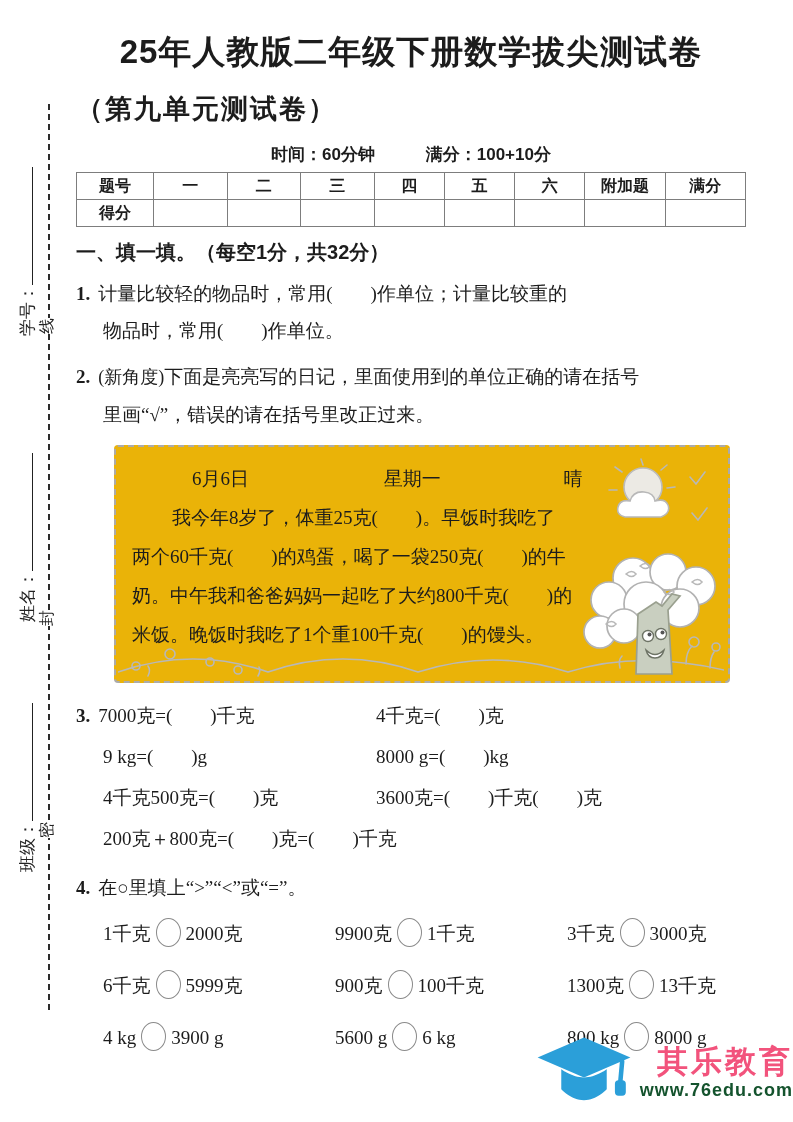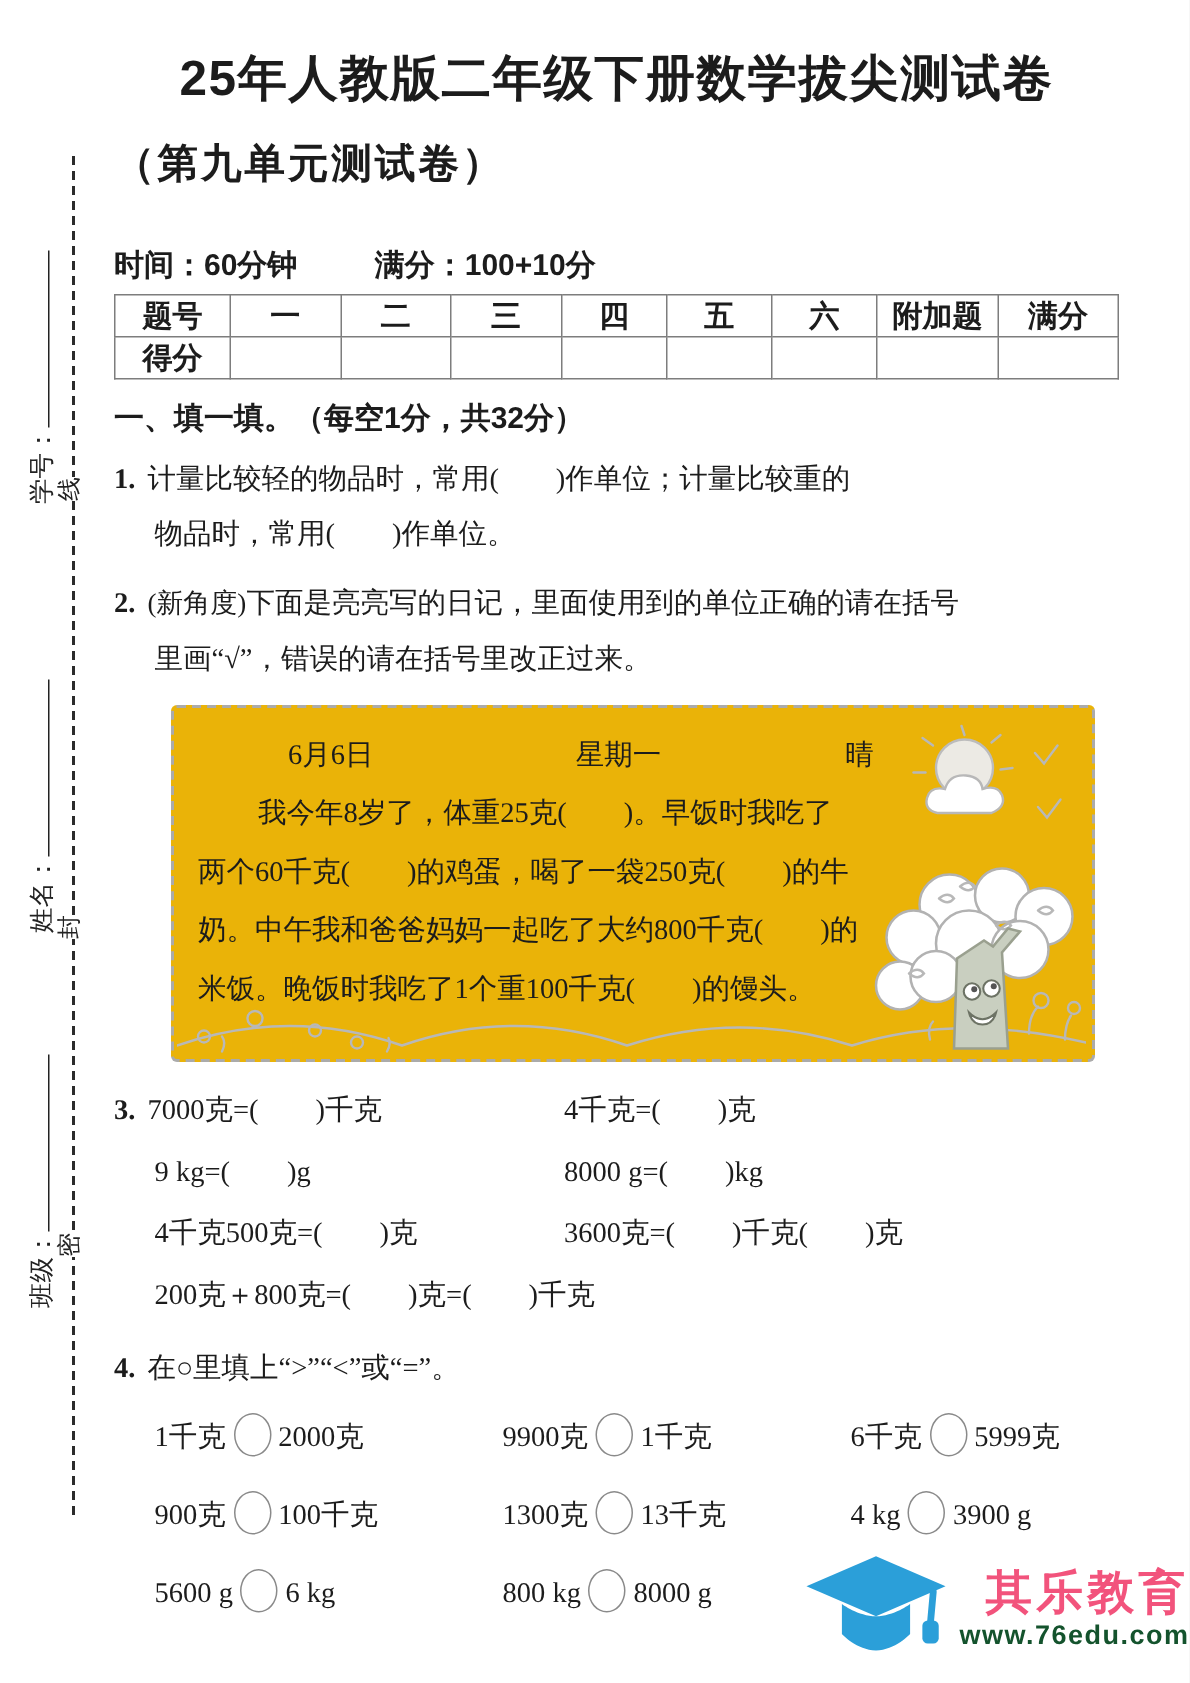--- a/index.html
+++ b/index.html
@@ -11,25 +11,25 @@
               transform:rotate(-90deg);font-size:17px;color:#222;}
   .seal-blank{display:inline-block;width:118px;border-bottom:1.5px solid #222;height:14px;vertical-align:baseline;}
   .seal-char{position:absolute;left:39px;background:#fff;font-size:16px;color:#222;
              transform:rotate(-90deg);padding:1px 0;line-height:18px;}
   
   .main{position:absolute;left:76px;top:0;width:670px;}
   .title{margin:30px 0 16px 0;text-align:center;font-family:"Liberation Sans","DejaVu Sans",sans-serif;
          font-weight:bold;font-size:33px;letter-spacing:1px;}
   .subtitle{margin:8px 0 0 0;font-family:"Liberation Sans","DejaVu Sans",sans-serif;
             font-weight:bold;font-size:27px;letter-spacing:2px;}
-  .info-line{margin-top:36px;text-align:left;font-family:"Liberation Sans","DejaVu Sans",sans-serif;
-             font-weight:bold;font-size:20px;}
+  .info-line{margin-top:16px;text-align:center;font-family:"Liberation Sans","DejaVu Sans",sans-serif;
+             font-weight:bold;font-size:17px;}
   .info-line span+span{margin-left:46px;}
   table.score{width:100%;border-collapse:collapse;margin-top:6px;
-              font-family:"Liberation Sans","DejaVu Sans",sans-serif;font-weight:bold;font-size:20px;}
+              font-family:"Liberation Sans","DejaVu Sans",sans-serif;font-weight:bold;font-size:16px;}
   table.score td{border:1px solid #7d7d7d;height:26px;text-align:center;padding:0;}
   .sec-heading{margin-top:12px;font-family:"Liberation Sans","DejaVu Sans",sans-serif;
                font-weight:bold;font-size:20px;}
   .question{margin-top:9px;font-size:19px;line-height:37px;}
   .qnum{font-weight:bold;font-size:19px;margin-right:8px;}
   .qcont{padding-left:27px;}
   .angle{font-size:18px;}
   
   .diary{position:relative;margin:12px 0 0 38px;width:616px;height:238px;
          border:2px dashed #ababab;border-radius:4px;box-sizing:border-box;
@@ -208,20 +208,21 @@
         <div>3600克=(　　)千克(　　)克</div>
         <div class="q3-span" style="padding-left:27px;">200克＋800克=(　　)克=(　　)千克</div>
       </div>
     </div>
 
     <div class="question" style="margin-top:10px;">
       <div><span class="qnum">4.</span><span>在○里填上“&gt;”“&lt;”或“=”。</span></div>
       <div class="q4-grid">
         <div><span>1千克</span><span class="circle"></span><span>2000克</span></div>
         <div><span>9900克</span><span class="circle"></span><span>1千克</span></div>
+        <div><span>3千克</span><span class="circle"></span><span>3000克</span></div>
         <div><span>6千克</span><span class="circle"></span><span>5999克</span></div>
         <div><span>900克</span><span class="circle"></span><span>100千克</span></div>
         <div><span>1300克</span><span class="circle"></span><span>13千克</span></div>
         <div><span>4 kg</span><span class="circle"></span><span>3900 g</span></div>
         <div><span>5600 g</span><span class="circle"></span><span>6 kg</span></div>
         <div><span>800 kg</span><span class="circle"></span><span>8000 g</span></div>
       </div>
     </div>
 
   </div>

